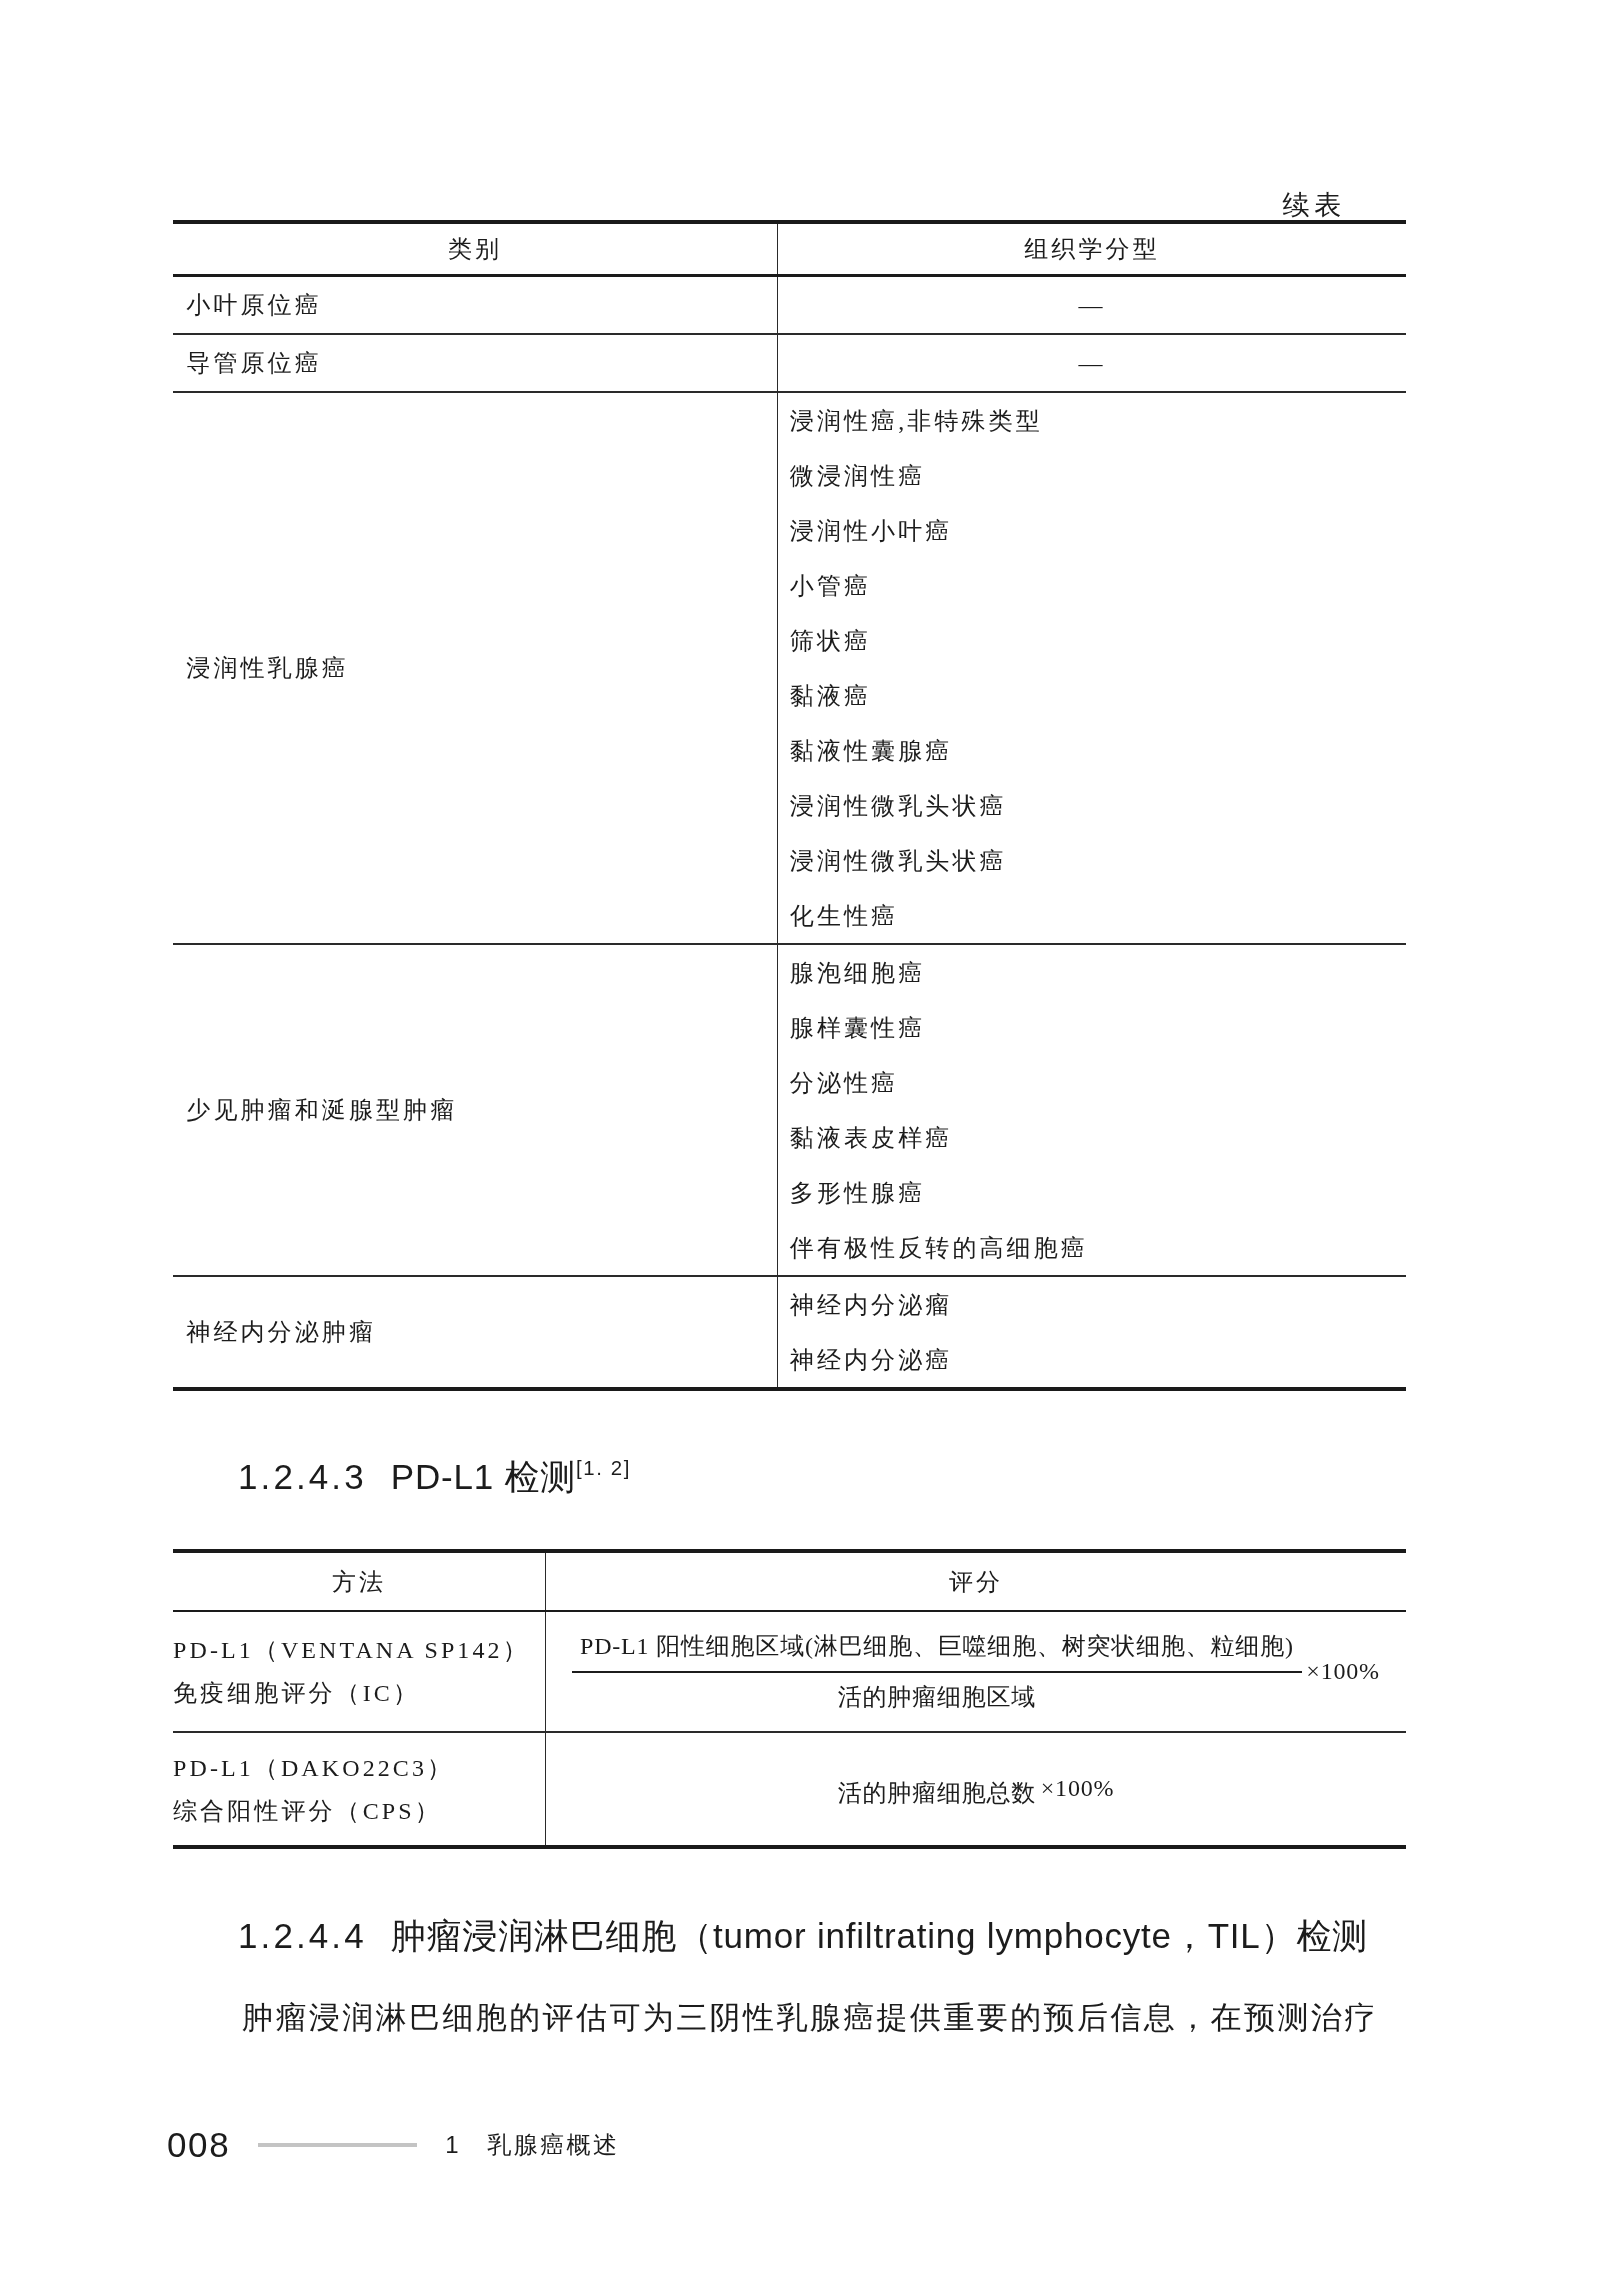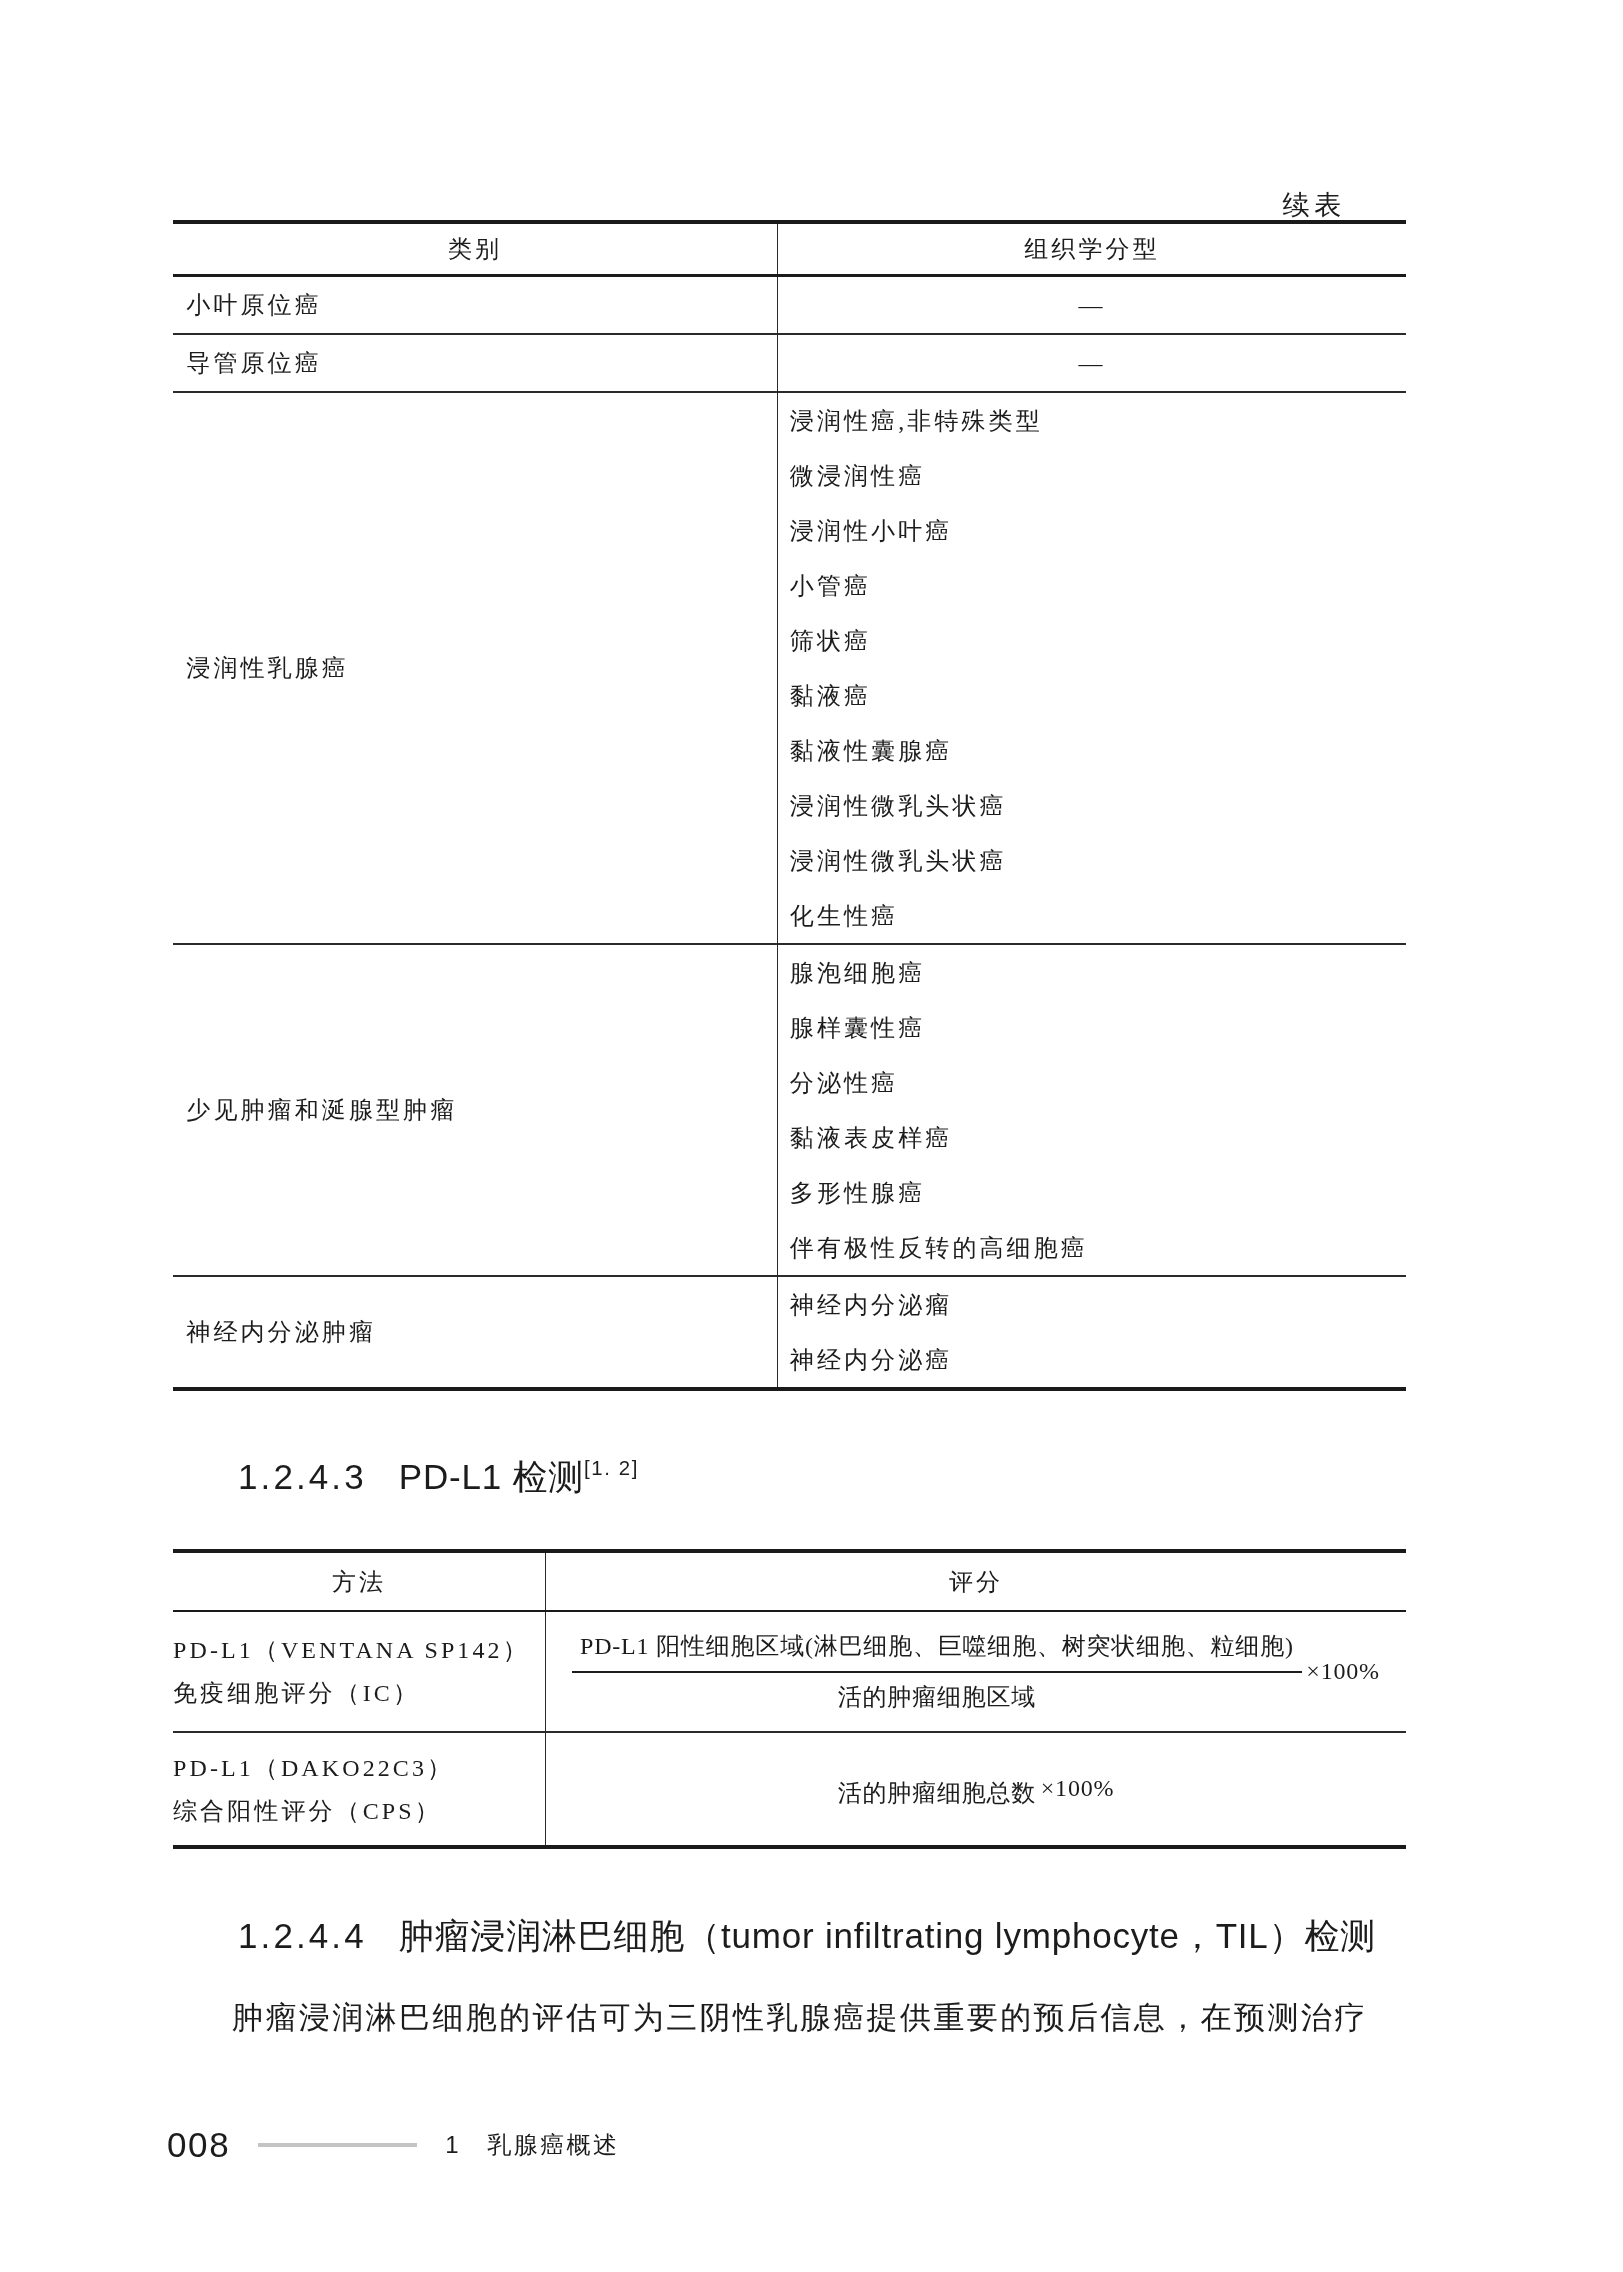--- a/index.html
+++ b/index.html
@@ -64,28 +64,28 @@
   .frac .num{padding:0 7.9px 9.4px 7.9px; border-bottom:2.4px solid #1c1c1c;}
   .frac .den{padding-top:7.9px;}
   .times{margin-left:4.7px; font-size:24px;}
 
   
   .sec-h{
     position:absolute; left:238px;
     font-family:"Liberation Sans","DejaVu Sans",sans-serif;
     font-size:35px; letter-spacing:0.8px; white-space:nowrap;
   }
-  .sec-h .sec-no{margin-right:32px; letter-spacing:3.1px;}
+  .sec-h .sec-no{margin-right:24px; letter-spacing:3.1px;}
   .sec-h sup{font-size:20.4px; letter-spacing:1.6px; vertical-align:14px;}
   #sec343{top:1454px;}
   #sec344{top:1913px;}
 
   
   .para{
-    position:absolute; top:1995px; left:167px; width:1237px;
+    position:absolute; top:1995px; left:177px; width:1237px;
     font-size:31px; letter-spacing:2.4px; line-height:46px;
     text-indent:65px; text-align:justify;
   }
 
   
   .footer{
     position:absolute; top:2125px; left:167px;
     display:flex; align-items:center;
     font-family:"Liberation Sans","DejaVu Sans",sans-serif;
   }

